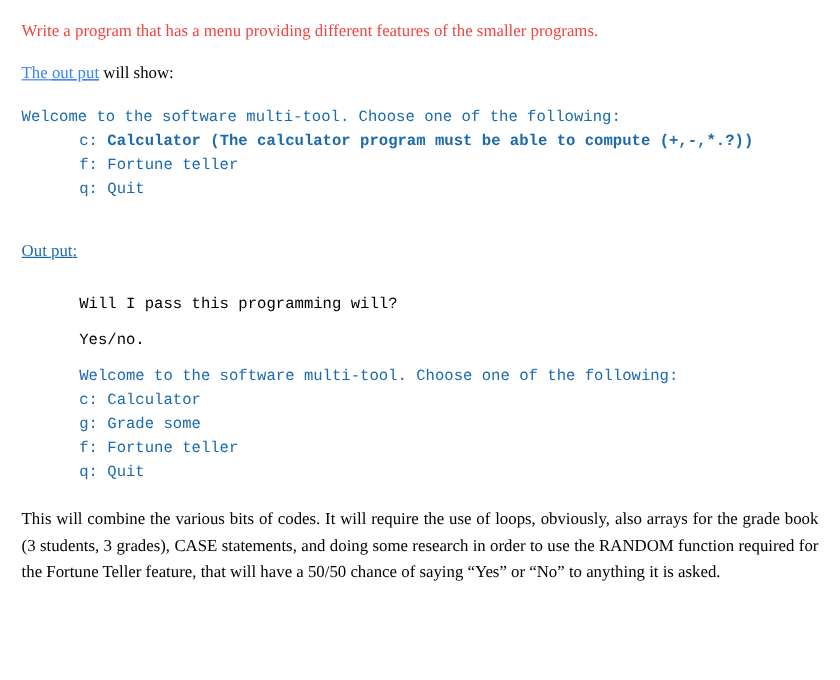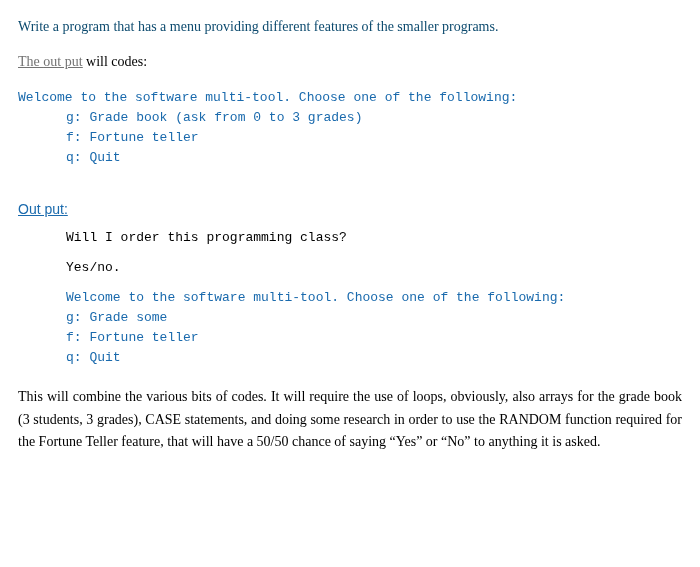--- a/index.html
+++ b/index.html
@@ -13,24 +13,24 @@
       background: #ffffff;
       color: #000000;
       width: 700px;
       min-height: 567px;
       padding: 16px 18px;
       line-height: 1.5;
     }
     .intro-text {
       font-size: 14px;
       margin-bottom: 14px;
-      color: #0c4a6e;
+      color: #ef4444;
     }
     .section-label {
-      color: #737373;
+      color: #3b82f6;
       text-decoration: underline;
       font-size: 14px;
       margin-bottom: 6px;
       display: inline-block;
     }
     .section-block {
       margin-bottom: 10px;
     }
     .monospace-block {
       font-family: 'Courier New', Courier, monospace;
@@ -64,60 +64,63 @@
       font-family: 'Courier New', Courier, monospace;
       font-weight: bold;
       color: #1a6aad;
     }
     .blank-line {
       height: 10px;
       display: block;
     }
     .output-put-label {
       color: #1a6aad;
-      font-family: Liberation Sans, sans-serif;
+      font-family: Liberation Serif, serif;
       font-size: 14px;
       margin-top: 10px;
-      margin-bottom: 8px;
+      margin-bottom: 24px;
     }
     .output-put-label span {
       text-decoration: underline;
     }
   </style>
 </head>
 <body>
 
 <p class="intro-text">Write a program that has a menu providing different features of the smaller programs.</p>
 
 <div class="section-block">
-  <span class="section-label">The <span style="text-decoration:underline;">out put</span></span><span class="black-text"> will codes:</span>
+  <span class="section-label">The <span style="text-decoration:underline;">out put</span></span><span class="black-text"> will show:</span>
 </div>
 
 <div class="monospace-block">
   <span class="mono-line">
     <span>Welcome to the software multi-tool.   Choose one of the following:</span>
   </span>
-  <span class="mono-line indent1">g: Grade book (ask from 0 to 3 grades)</span>
+  <span class="mono-line indent1">
+    c: <span class="bold-mono">Calculator</span> <span class="bold-mono">(The calculator program must be able to compute (+,-,*.?))</span>
+  </span>
   <span class="mono-line indent1">f: Fortune teller</span>
   <span class="mono-line indent1">q: Quit</span>
 </div>
 
 <div class="blank-line"></div>
 <div class="blank-line"></div>
 
 <div class="output-section">
   <div class="output-put-label">
     <span style="text-decoration:underline; color:#1a6aad;">Out put</span><span style="color:#1a6aad;">:</span>
   </div>
 
   <div class="monospace-block">
-    <span class="mono-line indent1" style="color:#000;">Will I order this programming class?</span>
+    <span class="mono-line indent1" style="color:#000;">Will I pass this programming will?</span>
     <span class="blank-line"></span>
     <span class="mono-line indent1" style="color:#000;font-family:Liberation Mono, monospace;">Yes/no.</span>
     <span class="blank-line"></span>
     <span class="mono-line indent1">Welcome to the software multi-tool.   Choose one of the following:</span>
+    <span class="mono-line indent1">c: Calculator</span>
     <span class="mono-line indent1">g: Grade some</span>
     <span class="mono-line indent1">f: Fortune teller</span>
     <span class="mono-line indent1">q: Quit</span>
   </div>
 </div>
 
 <p class="bottom-para">This will combine the various bits of codes.  It will require the use of loops, obviously, also arrays for the grade book (3 students, 3 grades), CASE statements, and doing some research in order to use the RANDOM function required for the Fortune Teller feature, that will have a 50/50 chance of saying “Yes” or “No” to anything it is asked.</p>
 
 </body></html>

